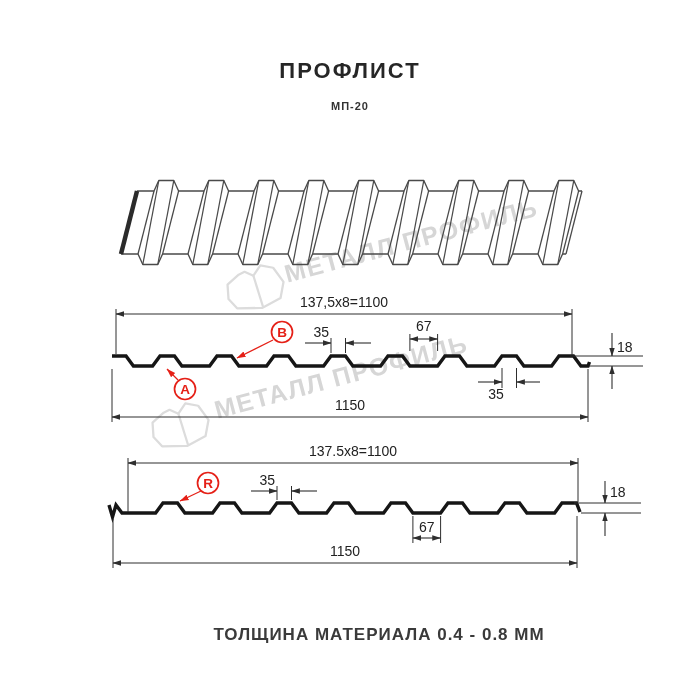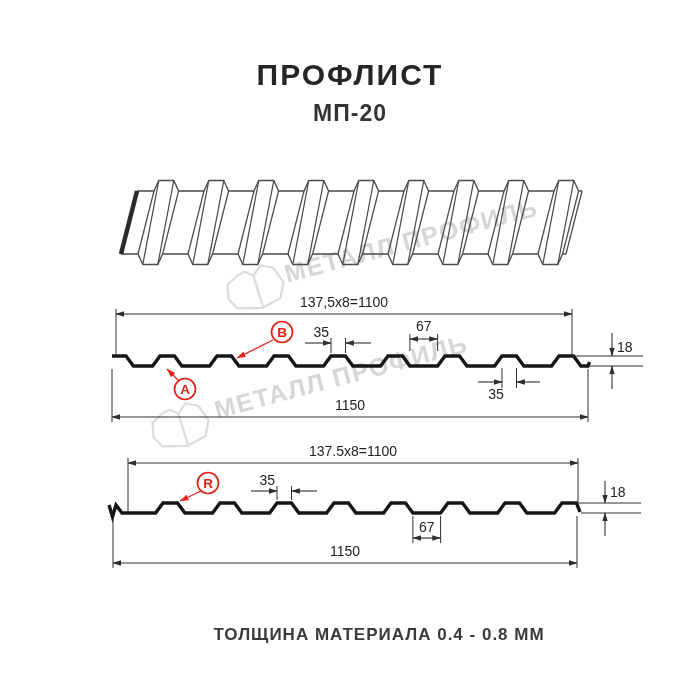--- a/index.html
+++ b/index.html
@@ -1,21 +1,21 @@
 <!DOCTYPE html>
 <html><head>
 <meta charset="utf-8">
 <style>
   html,body{margin:0;padding:0;background:#fff;}
   .canvas{position:relative;width:700px;height:700px;background:#fff;overflow:hidden;
           font-family:"Liberation Sans",sans-serif;}
   .title{position:absolute;top:58px;left:0;width:700px;text-align:center;
-         font-size:30px;font-weight:800;letter-spacing:2px;color:#262626;}
+         font-size:22px;font-weight:800;letter-spacing:2px;color:#262626;}
   .subtitle{position:absolute;top:100px;left:0;width:700px;text-align:center;
-            font-size:23px;font-weight:700;letter-spacing:1px;color:#333;}
+            font-size:11px;font-weight:700;letter-spacing:1px;color:#333;}
   .footer-note{position:absolute;top:625px;left:0;width:700px;text-align:center;
                font-size:17px;font-weight:600;letter-spacing:1px;color:#3a3a3a;margin-left:29px;}
   .wm{position:absolute;z-index:1;}
   .wm-text{font-size:25px;font-weight:700;letter-spacing:1.5px;color:#d6d6d6;
            white-space:nowrap;transform:rotate(-15deg);transform-origin:left center;}
   .wm-logo{position:absolute;z-index:1;transform:rotate(-8deg);}
   svg.layer{position:absolute;z-index:2;}
   .dim-line{stroke:#2e2e2e;stroke-width:1.1;fill:none;}
   .thin{stroke:#2e2e2e;stroke-width:1;fill:none;}
   .profile{stroke:#161616;stroke-width:3.4;fill:none;stroke-linejoin:miter;}

